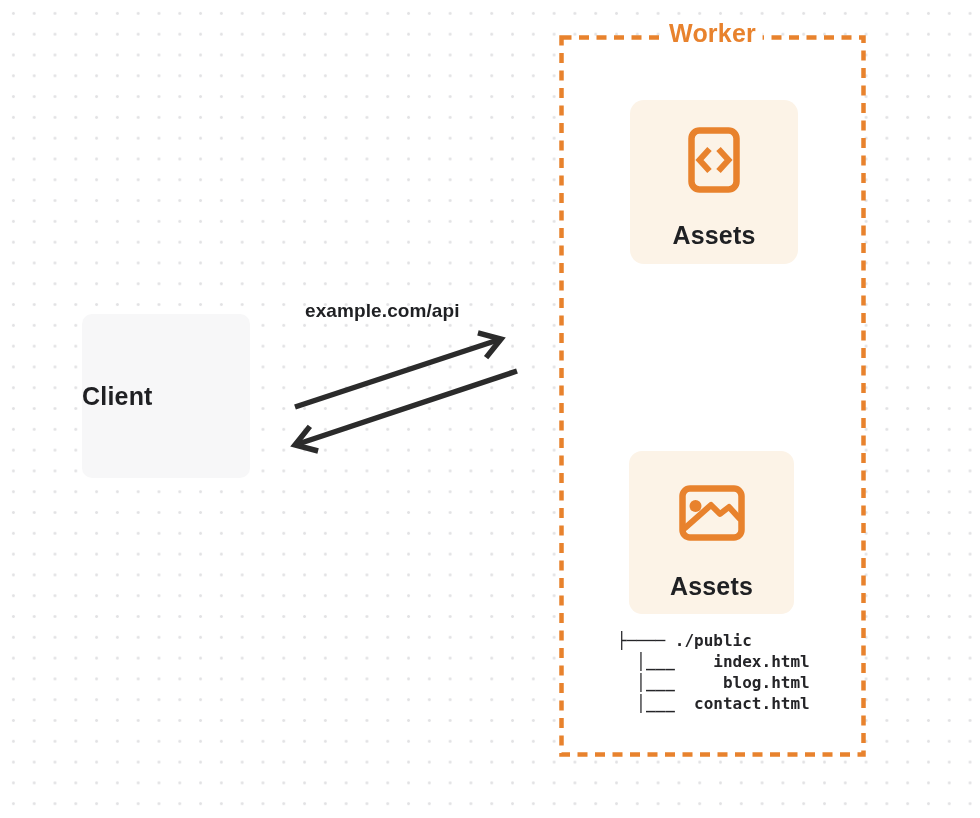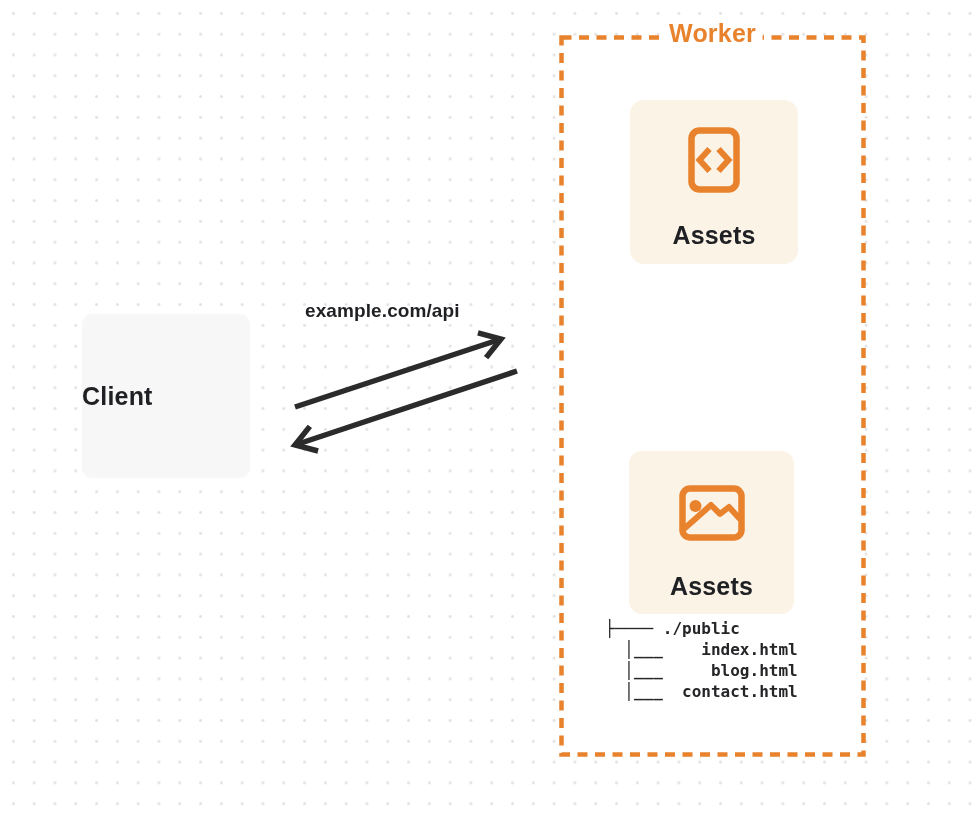--- a/index.html
+++ b/index.html
@@ -90,21 +90,21 @@
     left: 70px; top: 416px;
     width: 165px; height: 163px;
     padding-top: 34px;
     border-radius: 13px;
   }
   .card-assets .node-label { margin-top: 31px; }
   .card, .client-box { box-sizing: border-box; }
   .file-tree {
     position: absolute;
     left: 46px; top: 583px;
-    margin: 0;
+    margin: 12px;
     font-family: "DejaVu Sans Mono", monospace;
     font-size: 16px;
     font-weight: 600;
     line-height: 21px;
     color: #252528;
     white-space: pre;
   }
 </style>
 </head>
 <body>

